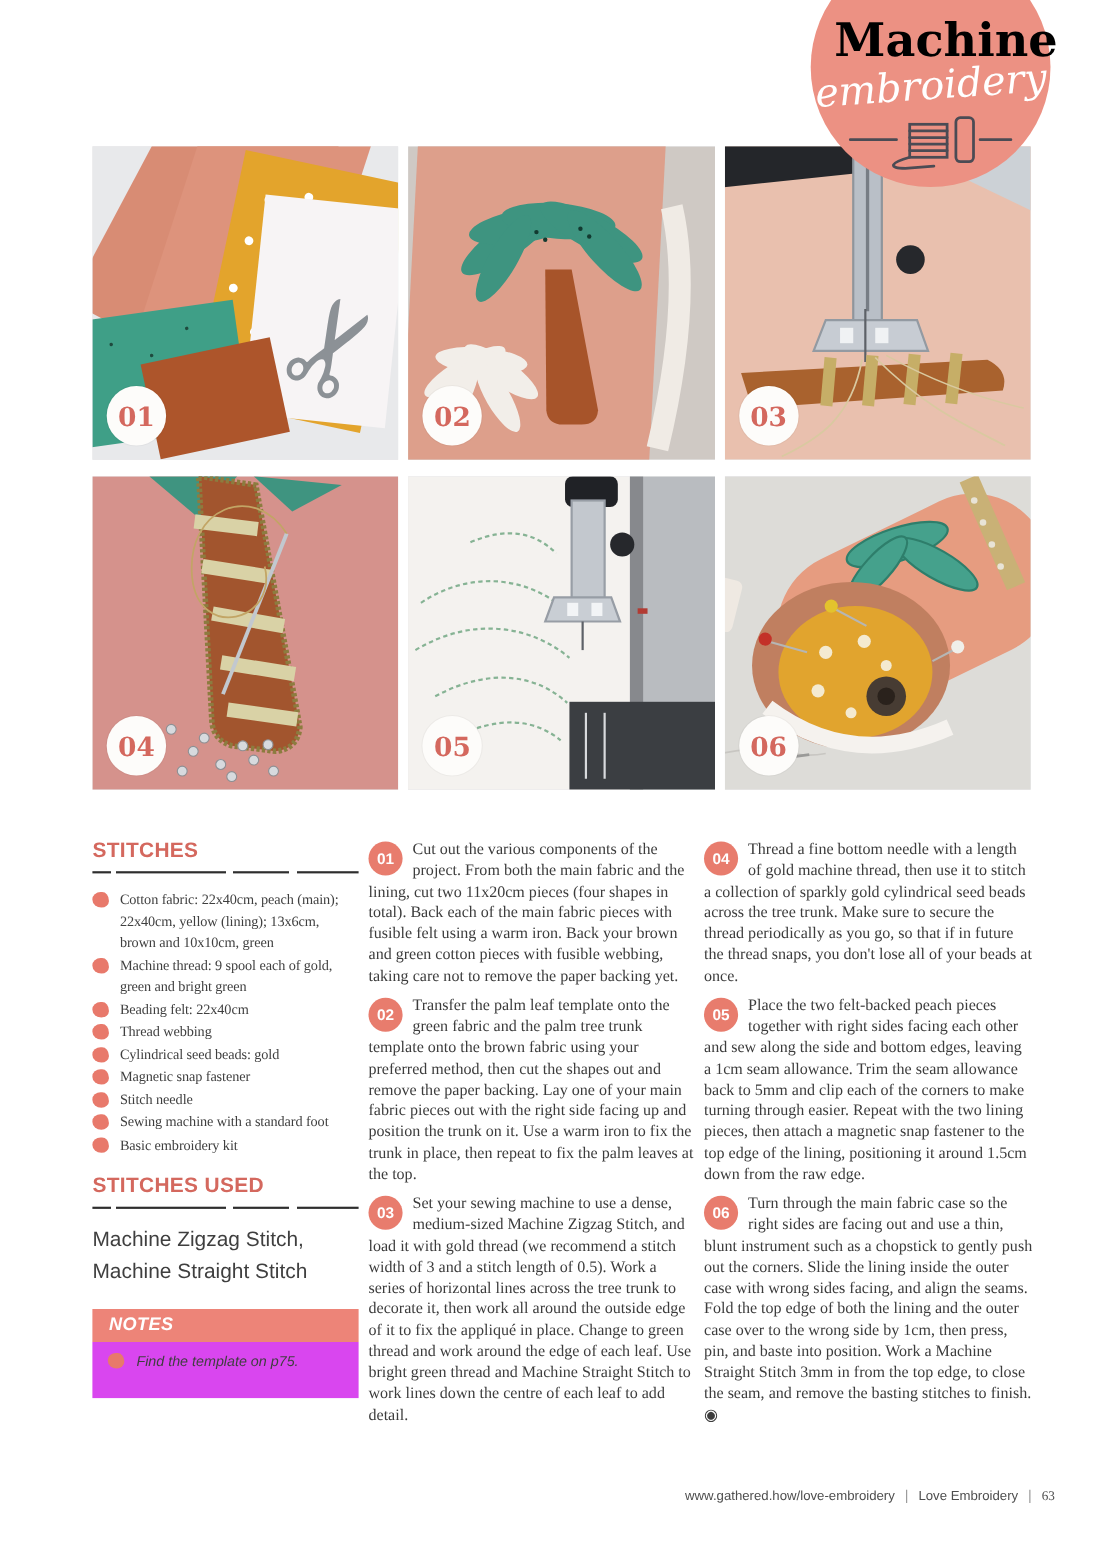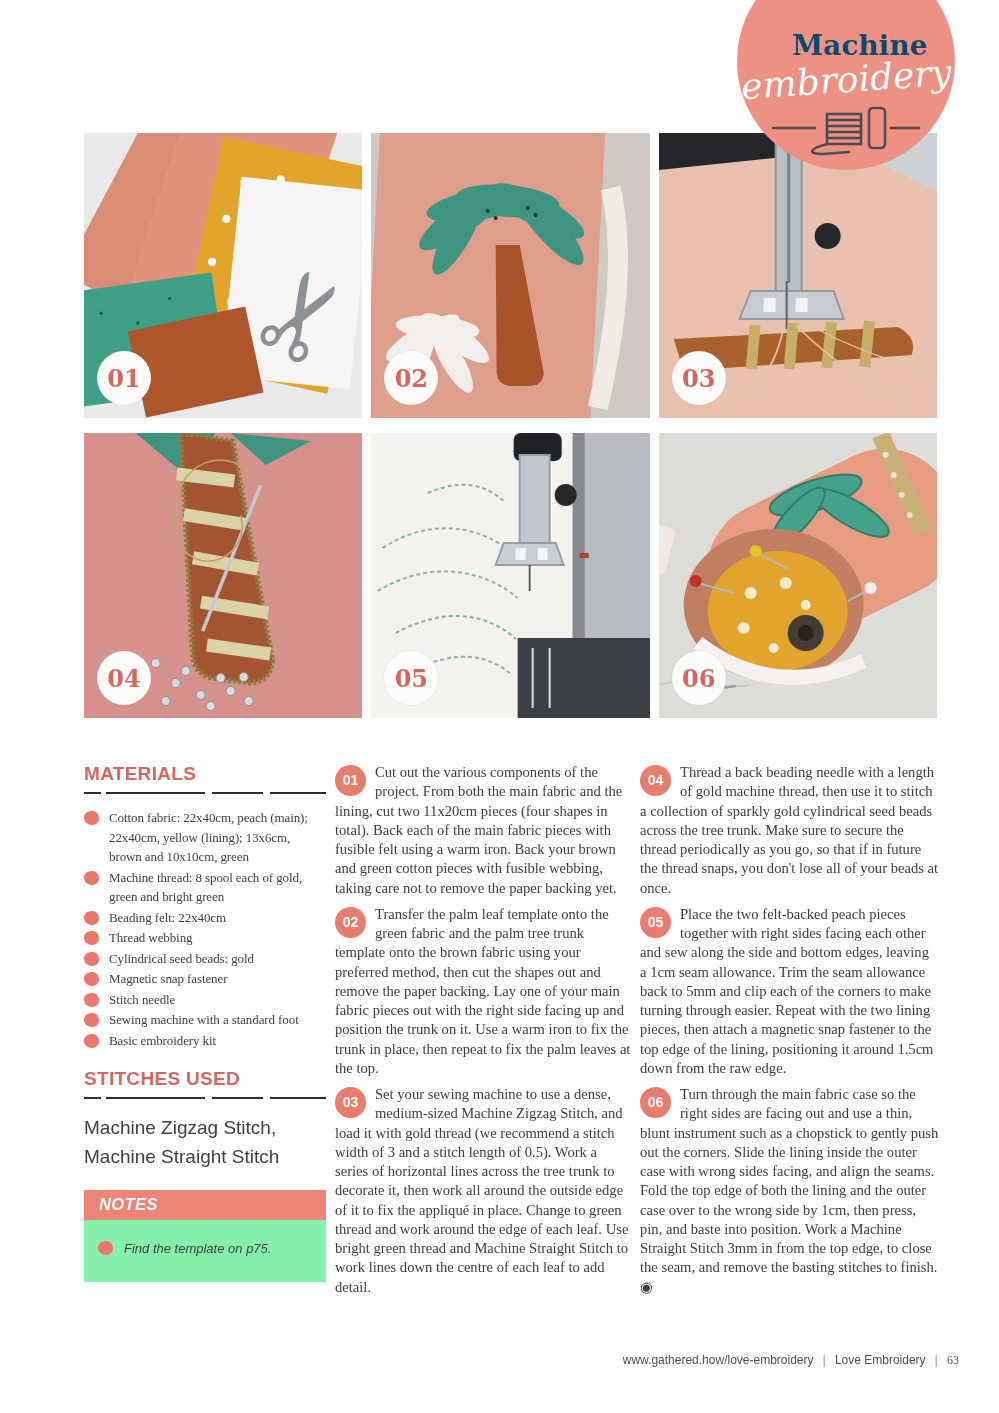--- a/index.html
+++ b/index.html
@@ -3,21 +3,21 @@
 <meta charset="utf-8">
 <style>
   html,body{margin:0;padding:0;}
   body{width:999px;height:1413px;position:relative;background:#ffffff;
        font-family:"Liberation Sans",sans-serif;color:#3f3f3f;overflow:hidden;}
 
   
   .hero-badge{position:absolute;left:737px;top:-48px;width:218px;height:218px;border-radius:50%;
     background:#ec9183;z-index:6;display:flex;flex-direction:column;align-items:center;
     justify-content:flex-end;padding-bottom:10px;box-sizing:border-box;}
-  .hero-title{font-family:"DejaVu Serif",serif;font-weight:bold;color:#0c4a6e;font-size:28px;line-height:1.05;margin-left:28px;}
+  .hero-title{font-family:"DejaVu Serif",serif;font-weight:bold;color:#000000;font-size:42px;line-height:1.05;margin-left:28px;}
   .hero-sub{font-family:"DejaVu Serif",serif;font-style:italic;color:#ffffff;font-size:36px;
     line-height:1;transform:rotate(-4deg);margin-top:2px;}
   .hero-icon{margin-top:6px;}
 
   
   .photos{position:absolute;left:84px;top:133px;width:853px;display:grid;
     grid-template-columns:repeat(3,1fr);column-gap:9px;row-gap:15px;z-index:1;}
   .photo{height:285px;position:relative;overflow:hidden;background:#e4e4e6;}
   .photo svg{display:block;width:100%;height:100%;}
   .photo-num{position:absolute;left:13px;bottom:13px;width:54px;height:54px;border-radius:50%;
@@ -31,21 +31,21 @@
     background:linear-gradient(90deg,#2e2e2e 0 7%,transparent 7% 9%,#2e2e2e 9% 50%,
       transparent 50% 53%,#2e2e2e 53% 74%,transparent 74% 77%,#2e2e2e 77% 100%);}
   .mat-list{list-style:none;margin:0;padding:0;font-size:13px;line-height:1.5;letter-spacing:-0.1px;}
   .mat-list li{position:relative;padding-left:25px;margin-bottom:1px;font-family:Liberation Serif, serif;}
   .blob{position:absolute;left:0;top:3px;width:15px;height:14px;background:#e8796b;
     border-radius:55% 45% 50% 60% / 50% 60% 45% 55%;}
   .stitch-block{margin-top:4px;font-size:19px;line-height:1.55;}
   .notes{margin-top:18px;font-style:italic;}
   .notes-bar{background:#ed8478;color:#ffffff;font-weight:bold;font-size:16.5px;
     letter-spacing:0.4px;padding:5px 0 6px 15px;}
-  .notes-body{background:#86efac;padding:20px 14px 24px 14px;}
+  .notes-body{background:#d946ef;padding:9px 14px 24px 14px;}
   .notes-item{position:relative;padding-left:26px;font-size:13px;line-height:1.4;}
   .notes-item .blob{top:1px;}
 
   
   .col-mid{position:absolute;left:335px;top:763px;width:297px;}
   .col-right{position:absolute;left:640px;top:763px;width:299px;}
   .step{margin-bottom:7px;font-family:"Liberation Serif",serif;font-size:14.6px;
     line-height:1.32;color:#3c3c3c;}
   .step::after{content:"";display:block;clear:none;}
   .step-badge{float:left;width:31px;height:31px;border-radius:50%;background:#e87c6d;color:#fff;
@@ -278,32 +278,32 @@
       <line x1="213" y1="157" x2="192" y2="168" stroke="#b6b6b4" stroke-width="2"></line>
         <circle cx="215" cy="155" r="6" fill="#f0efea"></circle>
       <path d="M0,252 C40,242 62,258 95,252" stroke="#c8c6c2" stroke-width="1.6" fill="none"></path>
       <line x1="28" y1="260" x2="80" y2="253" stroke="#9a9a98" stroke-width="2.5"></line>
     </svg>
     <div class="photo-num">06</div>
   </div>
 </div>
 
 <div class="sidebar">
-  <div class="sec-head">MATERIALS</div>
+  <div class="sec-head">STITCHES</div>
   <div class="rule"></div>
   <ul class="mat-list">
 
       <li>
         <span class="blob"></span>
         <span>Cotton fabric: 22x40cm, peach (main); 22x40cm, yellow (lining); 13x6cm, brown and 10x10cm, green</span>
       </li>
 
       <li>
         <span class="blob"></span>
-        <span>Machine thread: 8 spool each of gold, green and bright green</span>
+        <span>Machine thread: 9 spool each of gold, green and bright green</span>
       </li>
 
       <li>
         <span class="blob"></span>
         <span>Beading felt: 22x40cm</span>
       </li>
 
       <li>
         <span class="blob"></span>
         <span>Thread webbing</span>
@@ -368,21 +368,21 @@
     </div>
 
     <div class="step">
       <span class="step-badge">03</span><span>Set your sewing machine to use a dense, medium-sized Machine Zigzag Stitch, and load it with gold thread (we recommend a stitch width of 3 and a stitch length of 0.5). Work a series of horizontal lines across the tree trunk to decorate it, then work all around the outside edge of it to fix the appliqué in place. Change to green thread and work around the edge of each leaf. Use bright green thread and Machine Straight Stitch to work lines down the centre of each leaf to add detail.</span>
     </div>
   </div>
 
 <div class="col-right">
 
     <div class="step">
-      <span class="step-badge">04</span><span>Thread a back beading needle with a length of gold machine thread, then use it to stitch a collection of sparkly gold cylindrical seed beads across the tree trunk. Make sure to secure the thread periodically as you go, so that if in future the thread snaps, you don't lose all of your beads at once.</span>
+      <span class="step-badge">04</span><span>Thread a fine bottom needle with a length of gold machine thread, then use it to stitch a collection of sparkly gold cylindrical seed beads across the tree trunk. Make sure to secure the thread periodically as you go, so that if in future the thread snaps, you don't lose all of your beads at once.</span>
     </div>
 
     <div class="step">
       <span class="step-badge">05</span><span>Place the two felt-backed peach pieces together with right sides facing each other and sew along the side and bottom edges, leaving a 1cm seam allowance. Trim the seam allowance back to 5mm and clip each of the corners to make turning through easier. Repeat with the two lining pieces, then attach a magnetic snap fastener to the top edge of the lining, positioning it around 1.5cm down from the raw edge.</span>
     </div>
 
     <div class="step">
       <span class="step-badge">06</span><span>Turn through the main fabric case so the right sides are facing out and use a thin, blunt instrument such as a chopstick to gently push out the corners. Slide the lining inside the outer case with wrong sides facing, and align the seams. Fold the top edge of both the lining and the outer case over to the wrong side by 1cm, then press, pin, and baste into position. Work a Machine Straight Stitch 3mm in from the top edge, to close the seam, and remove the basting stitches to finish. ◉</span>
     </div>
   </div>

